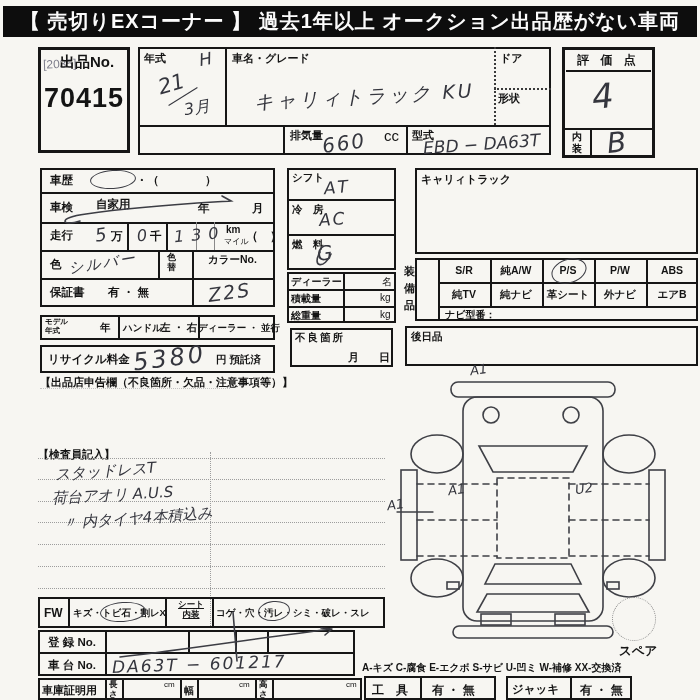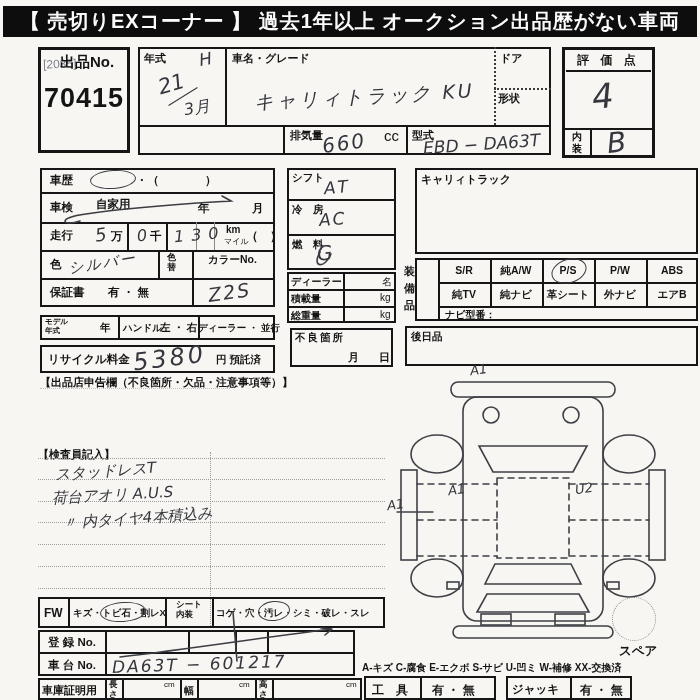--- a/index.html
+++ b/index.html
@@ -221,21 +221,21 @@
   <div class="abs" style="left:612px;top:597px;width:42px;height:42px;border:1.6px dotted #8e8e8e;border-radius:50%;"></div>
   <span class="lbl" style="left:619px;top:643px;font-size:12.5px;">スペア</span>
 
   <div class="box" style="left:38px;top:597px;width:347px;height:31px;border-width:2.5px;"></div>
   <div class="vline" style="left:68px;top:597px;height:31px;"></div>
   <div class="vline" style="left:165px;top:597px;height:31px;"></div>
   <div class="vline" style="left:212px;top:597px;height:31px;"></div>
   <span class="lbl" style="left:44px;top:606px;font-size:12px;">FW</span>
   <span class="lbl" style="left:73px;top:607px;font-size:9.5px;">キズ・トビ石・割レX</span>
   <div class="circle" style="left:100px;top:602px;width:44px;height:18px;transform:rotate(-4deg);"></div>
-  <div class="lbl stack" style="left:176px;top:600px;width:30px;font-size:8.5px;">シート内装</div>
+  <div class="lbl stack" style="left:176px;top:600px;width:30px;font-size:8.5px;text-align:center;text-decoration:underline;">シート内装</div>
   <span class="lbl" style="left:216px;top:607px;font-size:9.5px;">コゲ・穴・汚レ・シミ・破レ・スレ</span>
   <div class="circle" style="left:258px;top:601px;width:30px;height:18px;transform:rotate(-6deg);"></div>
 
   <div class="box" style="left:38px;top:630px;width:317px;height:46px;"></div>
   <div class="hline" style="left:38px;top:652px;width:317px;"></div>
   <div class="vline" style="left:105px;top:630px;height:46px;"></div>
   <div class="vline" style="left:188px;top:630px;height:22px;width:1.5px;"></div>
   <div class="vline" style="left:235px;top:630px;height:22px;width:1.5px;"></div>
   <div class="vline" style="left:267px;top:630px;height:22px;width:1.5px;"></div>
   <span class="lbl" style="left:48px;top:635px;font-size:11.5px;">登 録 No.</span>

